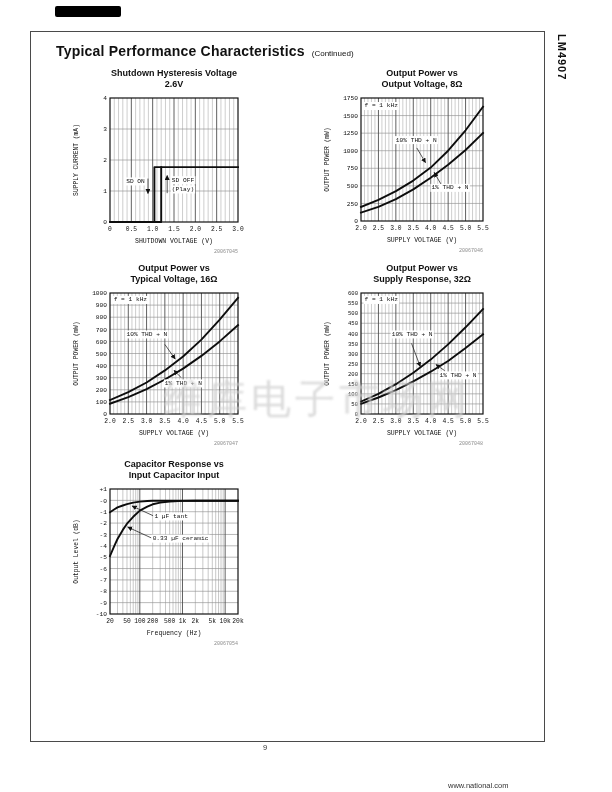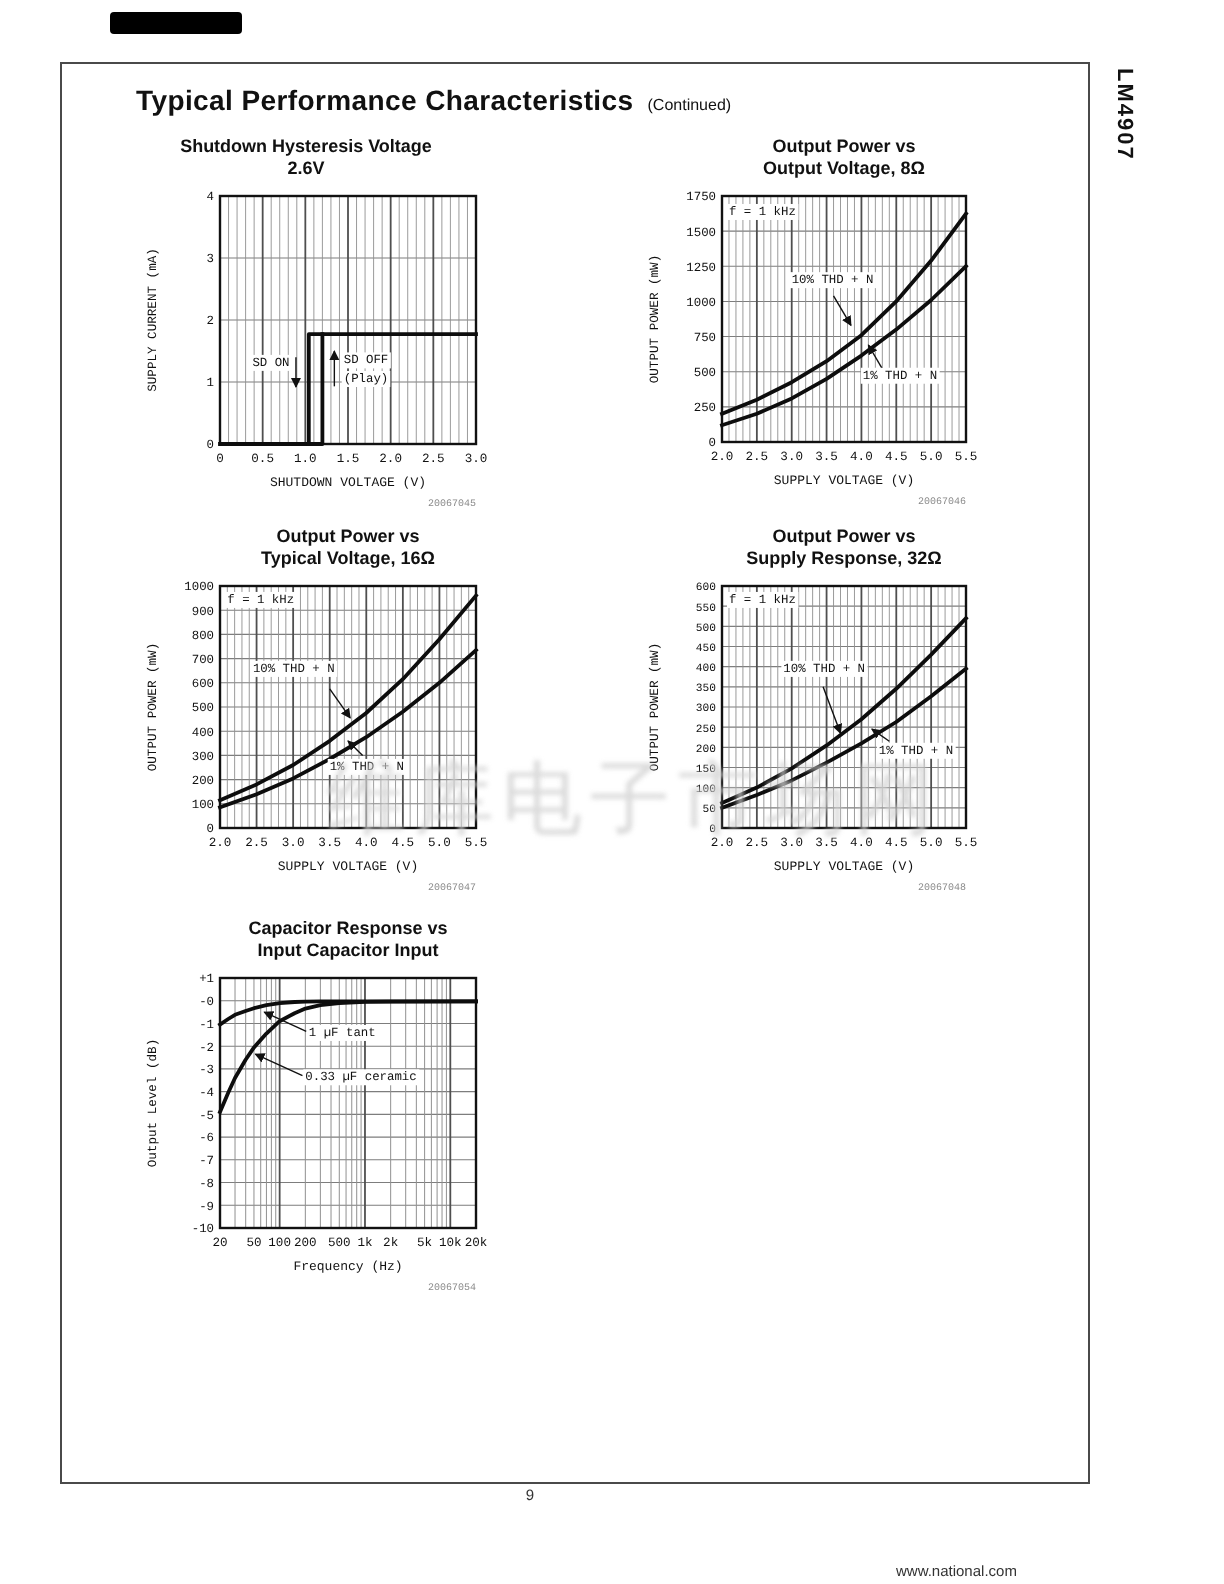--- a/index.html
+++ b/index.html
@@ -1,20 +1,20 @@
 <!DOCTYPE html>
 <html><head>
 <meta charset="utf-8">
 <style>
   html,body{margin:0;padding:0;}
   body{width:612px;height:792px;background:#fff;position:relative;overflow:hidden;
        font-family:"Liberation Sans",sans-serif;color:#111;}
   .scan-bar{position:absolute;left:55px;top:6px;width:66px;height:11px;background:#000;border-radius:2px;}
   .border-box{position:absolute;left:30px;top:31px;width:513px;height:709px;border:1px solid #4a4a4a;background:#fff;}
-  .header{position:absolute;left:68px;top:42px;white-space:nowrap;}
+  .header{position:absolute;left:56px;top:42px;white-space:nowrap;}
   .header-title{font-size:14px;font-weight:bold;letter-spacing:.2px;display:inline;}
   .header-cont{font-size:8px;margin-left:7px;}
   .sidebar-label{position:absolute;left:556px;top:34px;writing-mode:vertical-rl;
        font-size:11px;font-weight:bold;letter-spacing:1px;}
   .chart{position:absolute;}
   .chart-title{font-size:9px;font-weight:bold;text-align:center;line-height:11px;}
   .xlabel{font-family:"Liberation Mono",monospace;font-size:6.5px;text-align:center;margin-top:0px;}
   .code{font-family:"Liberation Mono",monospace;font-size:5px;color:#8a8a8a;text-align:right;margin-top:4px;}
   svg.plot{display:block;}
   .watermark{position:absolute;left:163px;top:372px;font-size:40px;letter-spacing:4px;
@@ -28,21 +28,21 @@
 <div class="scan-bar"></div>
 <div class="border-box"></div>
 
 <div class="header">
   <span class="header-title">Typical Performance Characteristics</span><span class="header-cont">(Continued)</span>
 </div>
 
 <div class="sidebar-label">LM4907</div>
 
 <div class="chart" style="left:65px;top:68px;width:188px;">
-  <div class="chart-title" style="margin-left:24px;width:128px;">
+  <div class="chart-title" style="margin-left:45px;width:128px;">
     <div>Shutdown Hysteresis Voltage</div>
     <div>2.6V</div>
   </div>
   <svg class="plot" width="188" height="148">
       <rect x="45" y="8" width="128" height="124" fill="#fff"></rect>
       <line x1="45" y1="101" x2="173" y2="101" stroke="#7d7d7d" stroke-width="0.55"></line>
       <line x1="45" y1="70" x2="173" y2="70" stroke="#7d7d7d" stroke-width="0.55"></line>
       <line x1="45" y1="39" x2="173" y2="39" stroke="#7d7d7d" stroke-width="0.55"></line>
       <line x1="49.266666666666666" y1="8" x2="49.266666666666666" y2="132" stroke="#909090" stroke-width="0.45"></line>
       <line x1="53.53333333333333" y1="8" x2="53.53333333333333" y2="132" stroke="#909090" stroke-width="0.45"></line>

